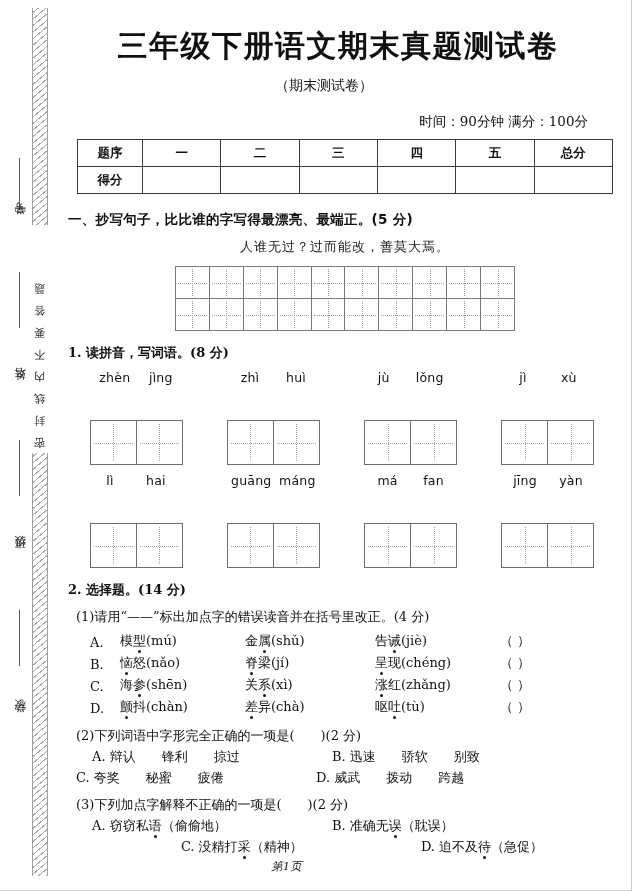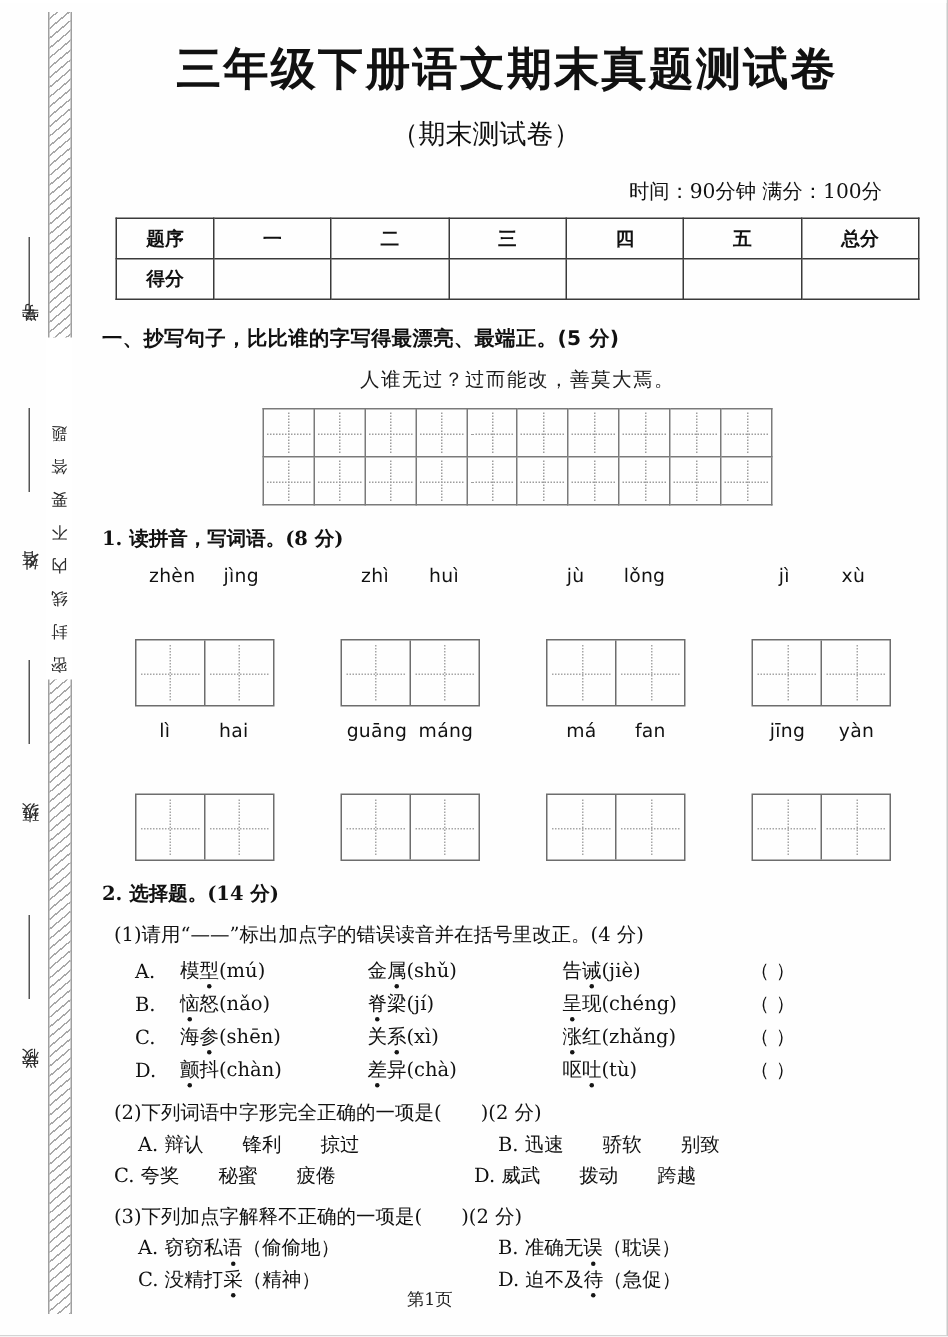--- a/index.html
+++ b/index.html
@@ -124,21 +124,21 @@
     font-size: 30px;
     font-weight: 700;
     letter-spacing: 1.5px;
     color: #111;
     padding-right: 14px;
   }
   .subtitle {
     margin: 10px 16px 0 0;
     text-align: center;
     font-family: "DejaVu Serif", "Liberation Serif", serif;
-    font-size: 18px;
+    font-size: 14px;
     color: #111;
     padding-right: 26px;
   }
   .meta-line {
     margin: 18px 44px 0 0;
     text-align: right;
     font-family: "DejaVu Serif", "Liberation Serif", serif;
     font-size: 13.5px;
     color: #111;
   }
@@ -312,20 +312,21 @@
   
   .footer-page {
     position: absolute;
     left: 0; right: 0;
     bottom: 16px;
     text-align: center;
     font-size: 11.5px;
     font-family: "DejaVu Serif", "Liberation Serif", serif;
     color: #222;
     padding-right: 58px;
+    font-style: italic;
   }
   .watermark {
     position: absolute;
     right: 6px;
     bottom: 8px;
     text-align: left;
     width: 194px;
   }
   .wm-brand {
     font-family: "DejaVu Sans", "Liberation Sans", sans-serif;
@@ -589,21 +590,21 @@
     <div class="two-col" style="margin-left:18px;">
       <div class="col" style="width:240px;">C. 夸奖　　秘蜜　　疲倦</div>
       <div class="col">D. 威武　　拨动　　跨越</div>
     </div>
 
     <div class="sub-q">(3)下列加点字解释不正确的一项是(　　)(2 分)</div>
     <div class="two-col" style="margin-left:34px;">
       <div class="col" style="width:240px;"><span>A. 窃窃私</span><span class="dotchar">语</span><span>（偷偷地）</span></div>
       <div class="col"><span>B. 准确无</span><span class="dotchar">误</span><span>（耽误）</span></div>
     </div>
-    <div class="two-col" style="margin-left:34px;">
+    <div class="two-col" style="margin-left:34px;justify-content:center;">
       <div class="col" style="width:240px;"><span>C. 没精打</span><span class="dotchar">采</span><span>（精神）</span></div>
       <div class="col"><span>D. 迫不及</span><span class="dotchar">待</span><span>（急促）</span></div>
     </div>
 
   </div>
 
   <div class="footer-page">第1页</div>
 
 </div>
 

